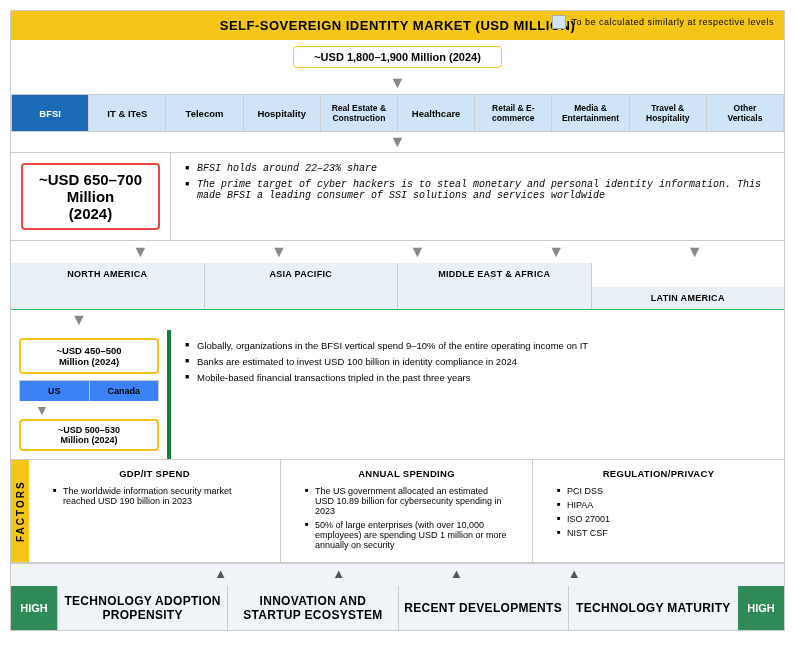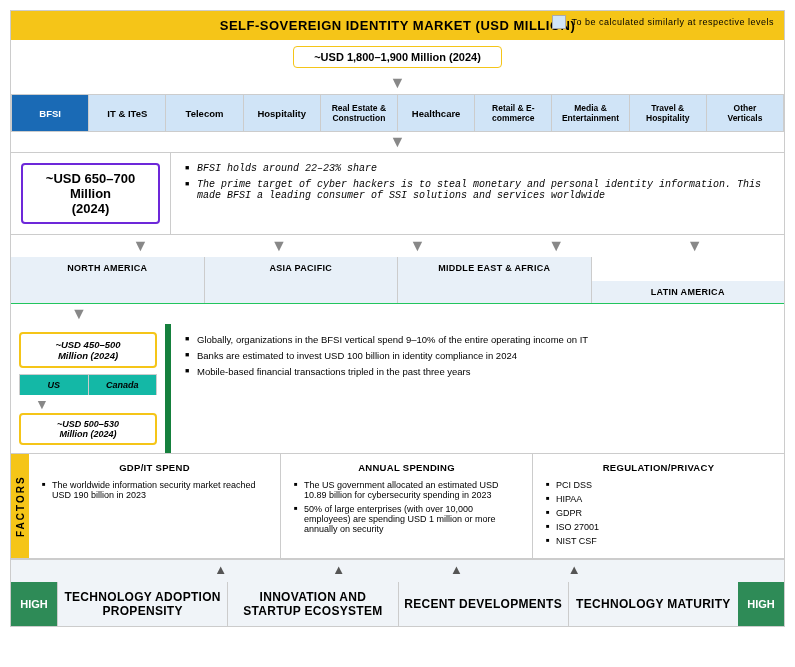--- a/index.html
+++ b/index.html
@@ -95,25 +95,25 @@
     .bfsi-left {
       width: 160px;
       min-width: 160px;
       display: flex;
       align-items: center;
       justify-content: center;
       padding: 10px;
       border-right: 1px solid #ccc;
     }
     .bfsi-bubble {
-      border: 2px solid #6d28d9;
+      border: 2px solid #ef4444;
       border-radius: 4px;
       padding: 6px 4px;
       text-align: center;
-      font-size: 13px;
+      font-size: 15px;
       font-weight: bold;
     }
     .bfsi-right {
       flex: 1;
       padding: 10px 14px;
       font-size: 10px;
     }
     .bfsi-right ul { list-style: none; padding: 0; font-family: Liberation Mono, monospace; }
     .bfsi-right ul li {
       margin-bottom: 5px;
@@ -148,23 +148,22 @@
     .region-cell:last-child { border-right: none; margin-top: 24px; }
 
     
     .regional-detail {
       display: flex;
       border-bottom: 1px solid #ccc;
     }
     .region-left {
       width: 160px;
       min-width: 160px;
-      border-right: 6px solid #15803d;
+      border-right: 4px solid #15803d;
       padding: 8px;
-      font-style: italic;
     }
     .region-sub-bubble {
       border: 2px solid #f5c518;
       border-radius: 4px;
       padding: 5px 8px;
       font-size: 9.5px;
       font-weight: bold;
       text-align: center;
       margin-bottom: 6px;
     }
@@ -172,21 +171,21 @@
       display: flex;
       border: 1px solid #ccc;
       border-bottom: none;
     }
     .sub-region-cell {
       flex: 1;
       text-align: center;
       font-weight: bold;
       font-size: 9px;
       padding: 5px 2px;
-      background: #14b8a6;
+      background: #3b82f6;
       border-right: 1px solid #ccc;
     }
     .sub-region-cell:last-child { border-right: none; }
     .sub-bubble {
       border: 2px solid #f5c518;
       border-radius: 4px;
       padding: 4px 6px;
       font-size: 9px;
       font-weight: bold;
       text-align: center;
@@ -229,21 +228,21 @@
       letter-spacing: 2px;
       padding: 5px 0;
     }
     .factors-content {
       flex: 1;
       display: flex;
     }
     .factor-col {
       flex: 1;
       border-right: 1px solid #ccc;
-      padding: 8px 13px;
+      padding: 8px 24px;
     }
     .factor-col:last-child { border-right: none; }
     .factor-title {
       font-weight: bold;
       font-size: 9.5px;
       text-align: center;
       margin-bottom: 7px;
       letter-spacing: 0.3px;
     }
     .factor-col ul { list-style: none; padding: 0; }
@@ -424,21 +423,20 @@
         <ul>
           <li>The US government allocated an estimated USD 10.89 billion for cybersecurity spending in 2023</li>
           <li>50% of large enterprises (with over 10,000 employees) are spending USD 1 million or more annually on security</li>
         </ul>
       </div>
       <div class="factor-col" style="border-right:none;">
         <div class="factor-title">REGULATION/PRIVACY</div>
         <ul>
           <li>PCI DSS</li>
           <li>HIPAA</li>
-          <li>GDPR</li>
           <li>ISO 27001</li>
           <li>NIST CSF</li>
         </ul>
       </div>
     </div>
   </div>
 
   <div class="arrow-container" style="justify-content: space-around; background:#f0f4f8; padding: 2px 0; border-top:1px solid #ccc;">
     <span style="width:46px;"></span>
     <span class="arrow-up" style="color:#555; font-size:13px;">▲</span>

